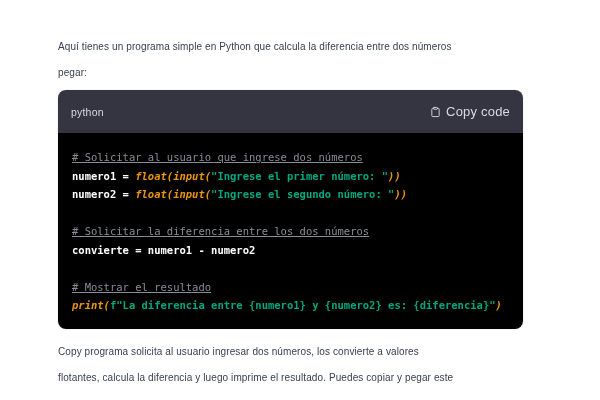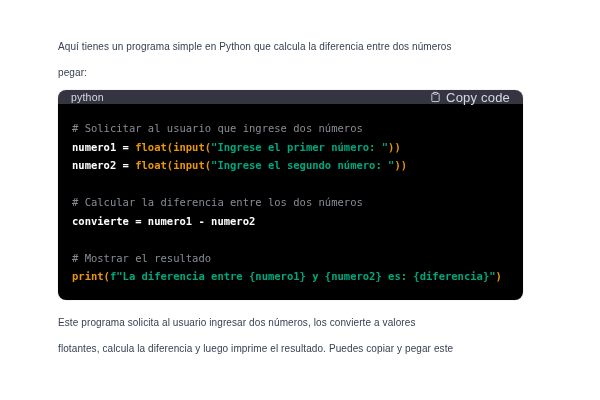--- a/index.html
+++ b/index.html
@@ -25,21 +25,21 @@
   }
   .code-block {
     width: 465px;
     margin-top: 4px;
     border-radius: 8px;
     overflow: hidden;
     box-shadow: 0 0 0 1px rgba(0,0,0,0.04);
   }
   .code-header {
     background: #343541;
-    height: 14px;
+    height: 43px;
     display: flex;
     align-items: center;
     justify-content: space-between;
     padding: 0 13px;
     color: #d9d9e3;
     font-size: 10.5px;
   }
   .lang-label {
     letter-spacing: 0.2px;
   }
@@ -63,23 +63,23 @@
     background: #000000;
     padding: 15px 14px 14px 14px;
   }
   .code-line {
     font-family: "DejaVu Sans Mono", monospace;
     font-size: 10.5px;
     line-height: 18.5px;
     white-space: pre;
     font-weight: 600;
   }
-  .tok-comment { color: #878d96; font-weight: 400; }
+  .tok-comment { color: #878d96; font-weight: 400; text-decoration: underline; }
   .tok-plain   { color: #ffffff; text-align: center; }
-  .tok-func    { color: #e9950c; }
+  .tok-func    { color: #e9950c; font-style: italic; }
   .tok-str     { color: #00a67d; }
   .outro {
     margin-top: 10px;
   }
 </style>
 </head>
 <body>
 
 <div class="content">
 
@@ -99,26 +99,26 @@
           </svg>
         </span>
         <span>Copy code</span>
       </button>
     </div>
     <div class="code-area">
         <div class="code-line"><span class="tok-comment"># Solicitar al usuario que ingrese dos números</span></div>
         <div class="code-line"><span class="tok-plain">numero1 = </span><span class="tok-func">float(input(</span><span class="tok-str">"Ingrese el primer número: "</span><span class="tok-func">))</span></div>
         <div class="code-line"><span class="tok-plain">numero2 = </span><span class="tok-func">float(input(</span><span class="tok-str">"Ingrese el segundo número: "</span><span class="tok-func">))</span></div>
         <div class="code-line">&nbsp;</div>
-        <div class="code-line"><span class="tok-comment"># Calcular la diferencia entre los dos números</span></div>
+        <div class="code-line"><span class="tok-comment"># Solicitar la diferencia entre los dos números</span></div>
         <div class="code-line"><span class="tok-plain">convierte = numero1 - numero2</span></div>
         <div class="code-line">&nbsp;</div>
         <div class="code-line"><span class="tok-comment"># Mostrar el resultado</span></div>
         <div class="code-line"><span class="tok-func">print(</span><span class="tok-str">f"La diferencia entre {numero1} y {numero2} es: {diferencia}"</span><span class="tok-func">)</span></div>
       </div>
   </div>
 
   <div class="para outro">
-    <div class="para-line">Este programa solicita al usuario ingresar dos números, los convierte a valores</div>
+    <div class="para-line">Copy programa solicita al usuario ingresar dos números, los convierte a valores</div>
     <div class="para-line">flotantes, calcula la diferencia y luego imprime el resultado. Puedes copiar y pegar este</div>
   </div>
 
 </div>
 
 </body></html>

